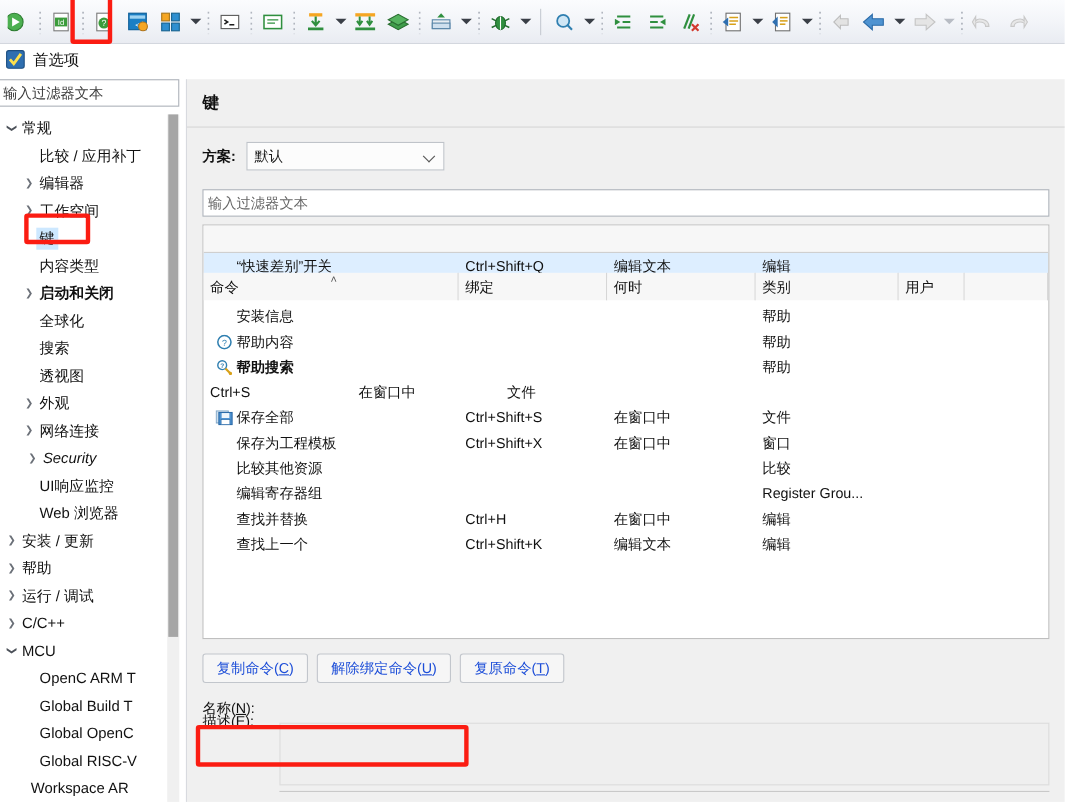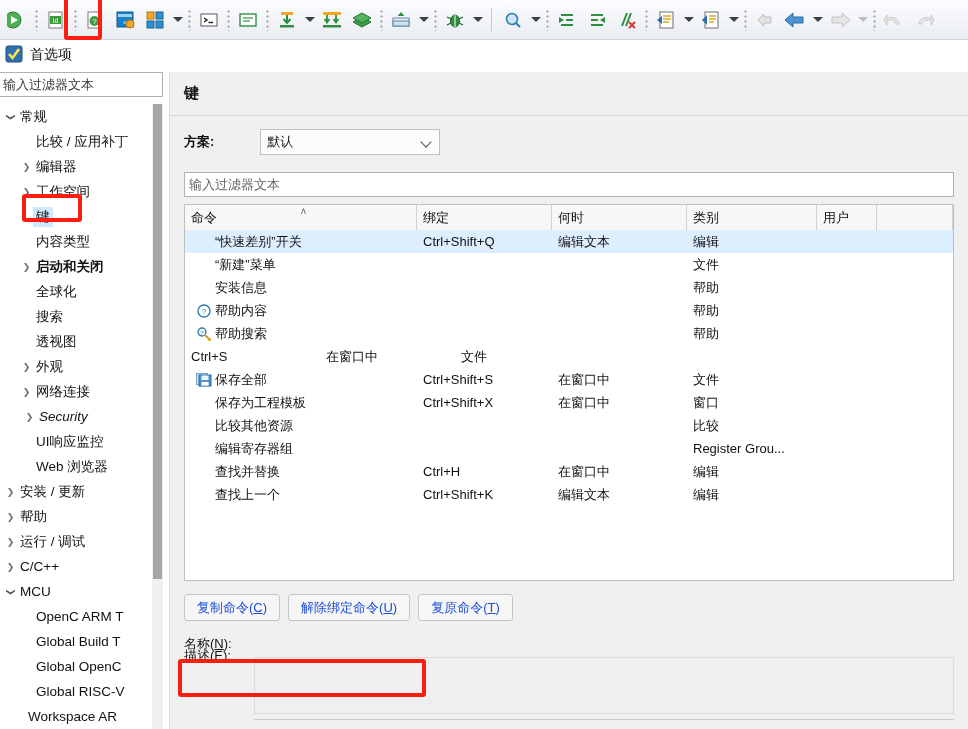--- a/index.html
+++ b/index.html
@@ -109,21 +109,21 @@
   }
   .page-head {
     position: absolute; left: 0; top: 0; width: 798px; height: 44px;
     border-bottom: 1px solid #d6d6d6;
     display: flex; align-items: center; padding-left: 14px;
   }
   .page-head .h1 { font-size: 15px; font-weight: bold; color: #111; }
 
   .scheme-row {
     position: absolute; left: 14px; top: 56px; width: 420px; height: 28px;
-    display: flex; align-items: center; gap: 36px;
+    display: flex; align-items: center;
   }
   .scheme-row .lab { font-size: 13px; font-weight: bold; color: #111; margin-right: 10px; }
   .combo {
     width: 180px; height: 26px; border: 1px solid #bfc3c9; background: #fcfcfc;
     display: flex; align-items: center; padding: 0 6px;
     font-size: 13px; color: #1a1a1a; position: relative;
   }
   .combo .cv { flex: 1; }
   .chev-dn { width: 12px; height: 12px; position: relative; }
   .chev-dn::before {
@@ -143,21 +143,21 @@
   
   .table-wrap {
     position: absolute; left: 14px; top: 132px; width: 770px; height: 377px;
     border: 1px solid #bfbfbf; background: #fff; overflow: hidden;
   }
   .thead { display: flex; height: 25px; background: #f7f7f7; border-bottom: 1px solid #cfcfcf; }
   .th {
     position: relative; height: 25px; display: flex; align-items: center;
     padding-left: 6px; font-size: 13px; color: #111;
     border-right: 1px solid #d2d2d2; background: #f7f7f7;
-    overflow: hidden; white-space: nowrap;
+    overflow: hidden; white-space: nowrap; margin-top: 43px;
   }
   .th .sortmark {
     position: absolute; left: 50%; top: 1px; font-size: 10px; color: #555;
   }
   .tbody { height: 351px; overflow: hidden; }
   .tr { display: flex; height: 23px; align-items: center; }
   .tr.sel { background: #ddeeff; }
   .td {
     height: 23px; display: flex; align-items: center;
     font-size: 13px; color: #111; overflow: hidden; white-space: nowrap;
@@ -656,21 +656,21 @@
               <span></span>
             </div>
             <div class="td" style="width: 130px;">
               <span>帮助</span>
             </div>
             <div class="td" style="width: 60px;">
               <span></span>
             </div>
           </div>
           <div class="tr">
-            <div class="td cmd" style="width: 232px;">
+            <div class="td cmd" style="width: 232px; font-weight: bold;">
               <div class="cmd-inner">
                 <span class="cmd-icon">
                   <svg width="14" height="14" viewBox="0 0 14 14">
                     <circle cx="5" cy="5" r="4" fill="none" stroke="#2f7fb0" stroke-width="1.3"></circle>
                     <text x="5" y="7.5" font-size="6" text-anchor="middle" fill="#2f7fb0" font-family="Liberation Sans">?</text>
                     <path d="M8 8 L13 13" stroke="#d8a11a" stroke-width="2"></path>
                     <circle cx="12.5" cy="12.5" r="1.5" fill="#d8a11a"></circle>
                   </svg>
                 </span>
                 <span>帮助搜索</span>

